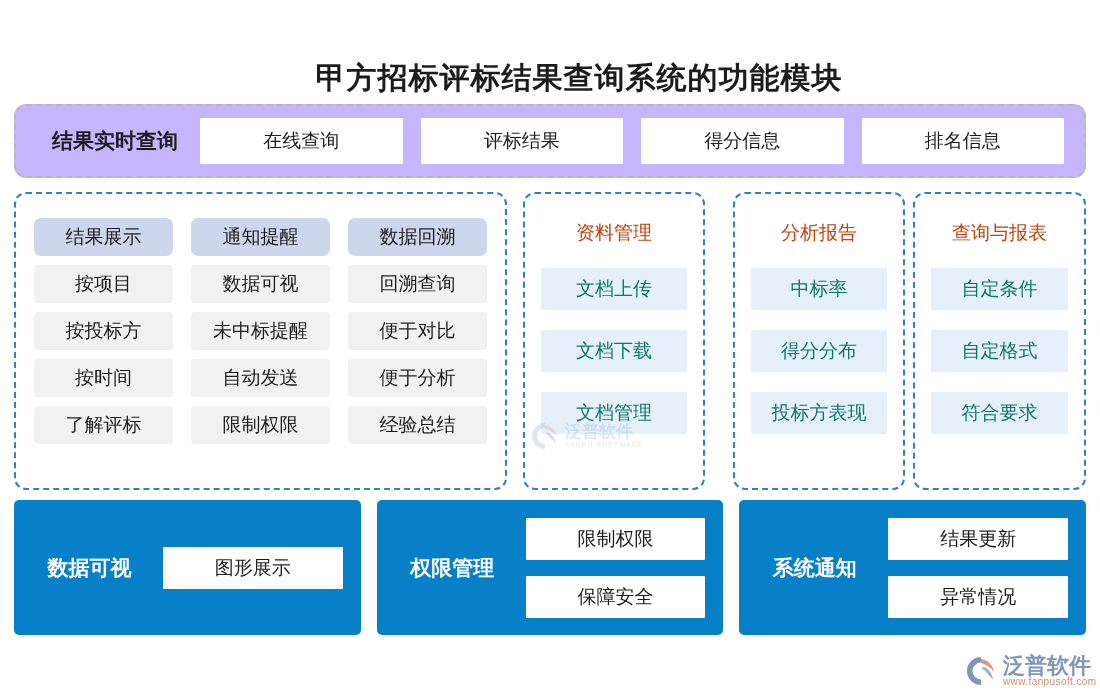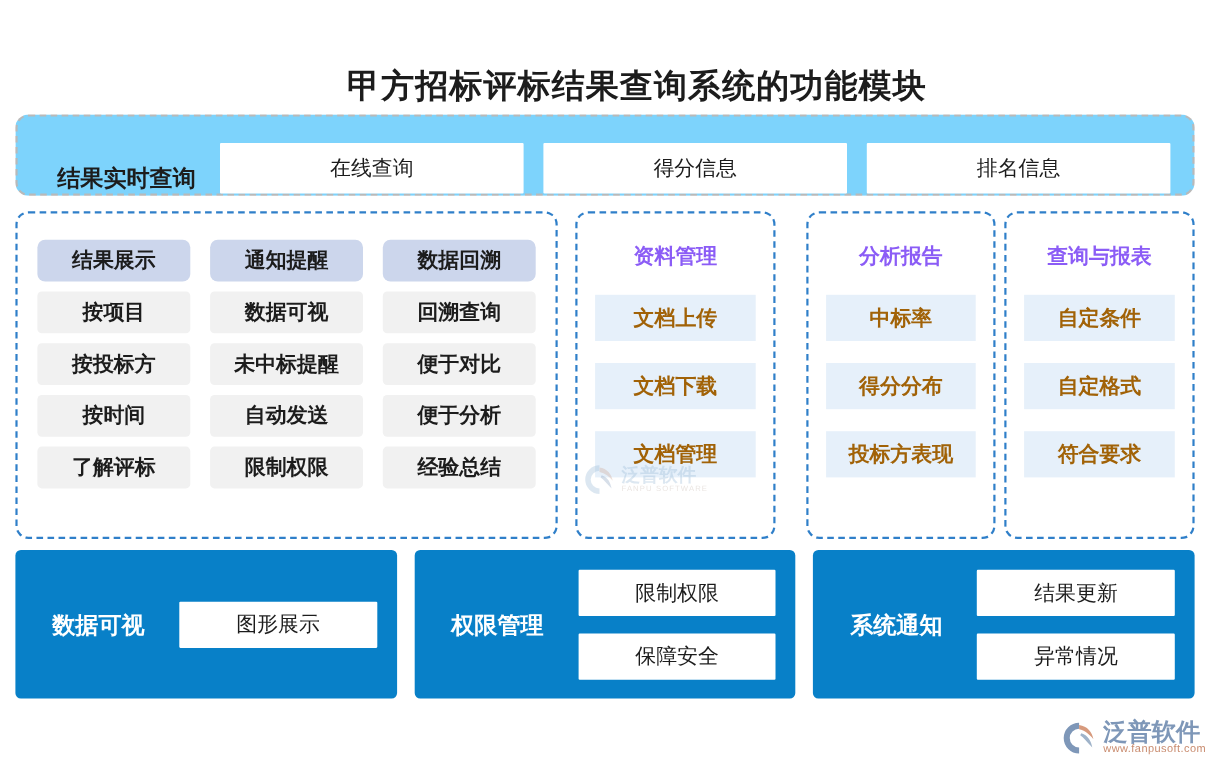--- a/index.html
+++ b/index.html
@@ -33,25 +33,25 @@
   }
 
   
   #topbar {
     position: absolute;
     left: 14px;
     top: 104px;
     width: 1072px;
     height: 74px;
     box-sizing: border-box;
-    background: #7dd3fc;
+    background: #c4b5fd;
     border: 2px dashed #b9b9b9;
     border-radius: 12px;
     display: flex;
-    align-items: flex-end;
+    align-items: center;
     padding: 0 14px;
   }
   #topbar .lead {
     width: 170px;
     flex: 0 0 170px;
     text-align: center;
     font-size: 21px;
     font-weight: bold;
     color: #1c1c1c;
   }
@@ -74,21 +74,20 @@
     border-radius: 1px;
   }
 
   
   .panels {
     position: absolute;
     left: 14px;
     top: 192px;
     width: 1072px;
     height: 298px;
-    font-weight: bold;
   }
   .panel {
     position: absolute;
     top: 0;
     height: 298px;
     box-sizing: border-box;
     border: 2px dashed #2f7fc9;
     border-radius: 12px;
     background: #ffffff;
   }
@@ -139,36 +138,36 @@
     height: 100%;
     display: flex;
     flex-direction: column;
   }
   .narrow-title {
     height: 34px;
     display: flex;
     align-items: center;
     justify-content: center;
     font-size: 19px;
-    color: #8b5cf6;
+    color: #c2410c;
     margin-bottom: 18px;
   }
   .narrow-items {
     display: flex;
     flex-direction: column;
     gap: 20px;
   }
   .blue-chip {
     height: 42px;
     background: #e6f0fa;
     display: flex;
     align-items: center;
     justify-content: center;
     font-size: 19px;
-    color: #a16207;
+    color: #0f766e;
   }
 
   
   .bottom-row {
     position: absolute;
     left: 14px;
     top: 500px;
     width: 1072px;
     height: 135px;
     display: flex;
@@ -277,20 +276,21 @@
 </style>
 </head>
 <body>
 
 <h1 id="page-title">甲方招标评标结果查询系统的功能模块</h1>
 
 <div id="topbar">
   <div class="lead">结果实时查询</div>
   <div class="chips">
     <div class="chip">在线查询</div>
+    <div class="chip">评标结果</div>
     <div class="chip">得分信息</div>
     <div class="chip">排名信息</div>
   </div>
 </div>
 
 <div class="panels">
 
   <div class="panel wide">
     <div class="wide-cols">
 

